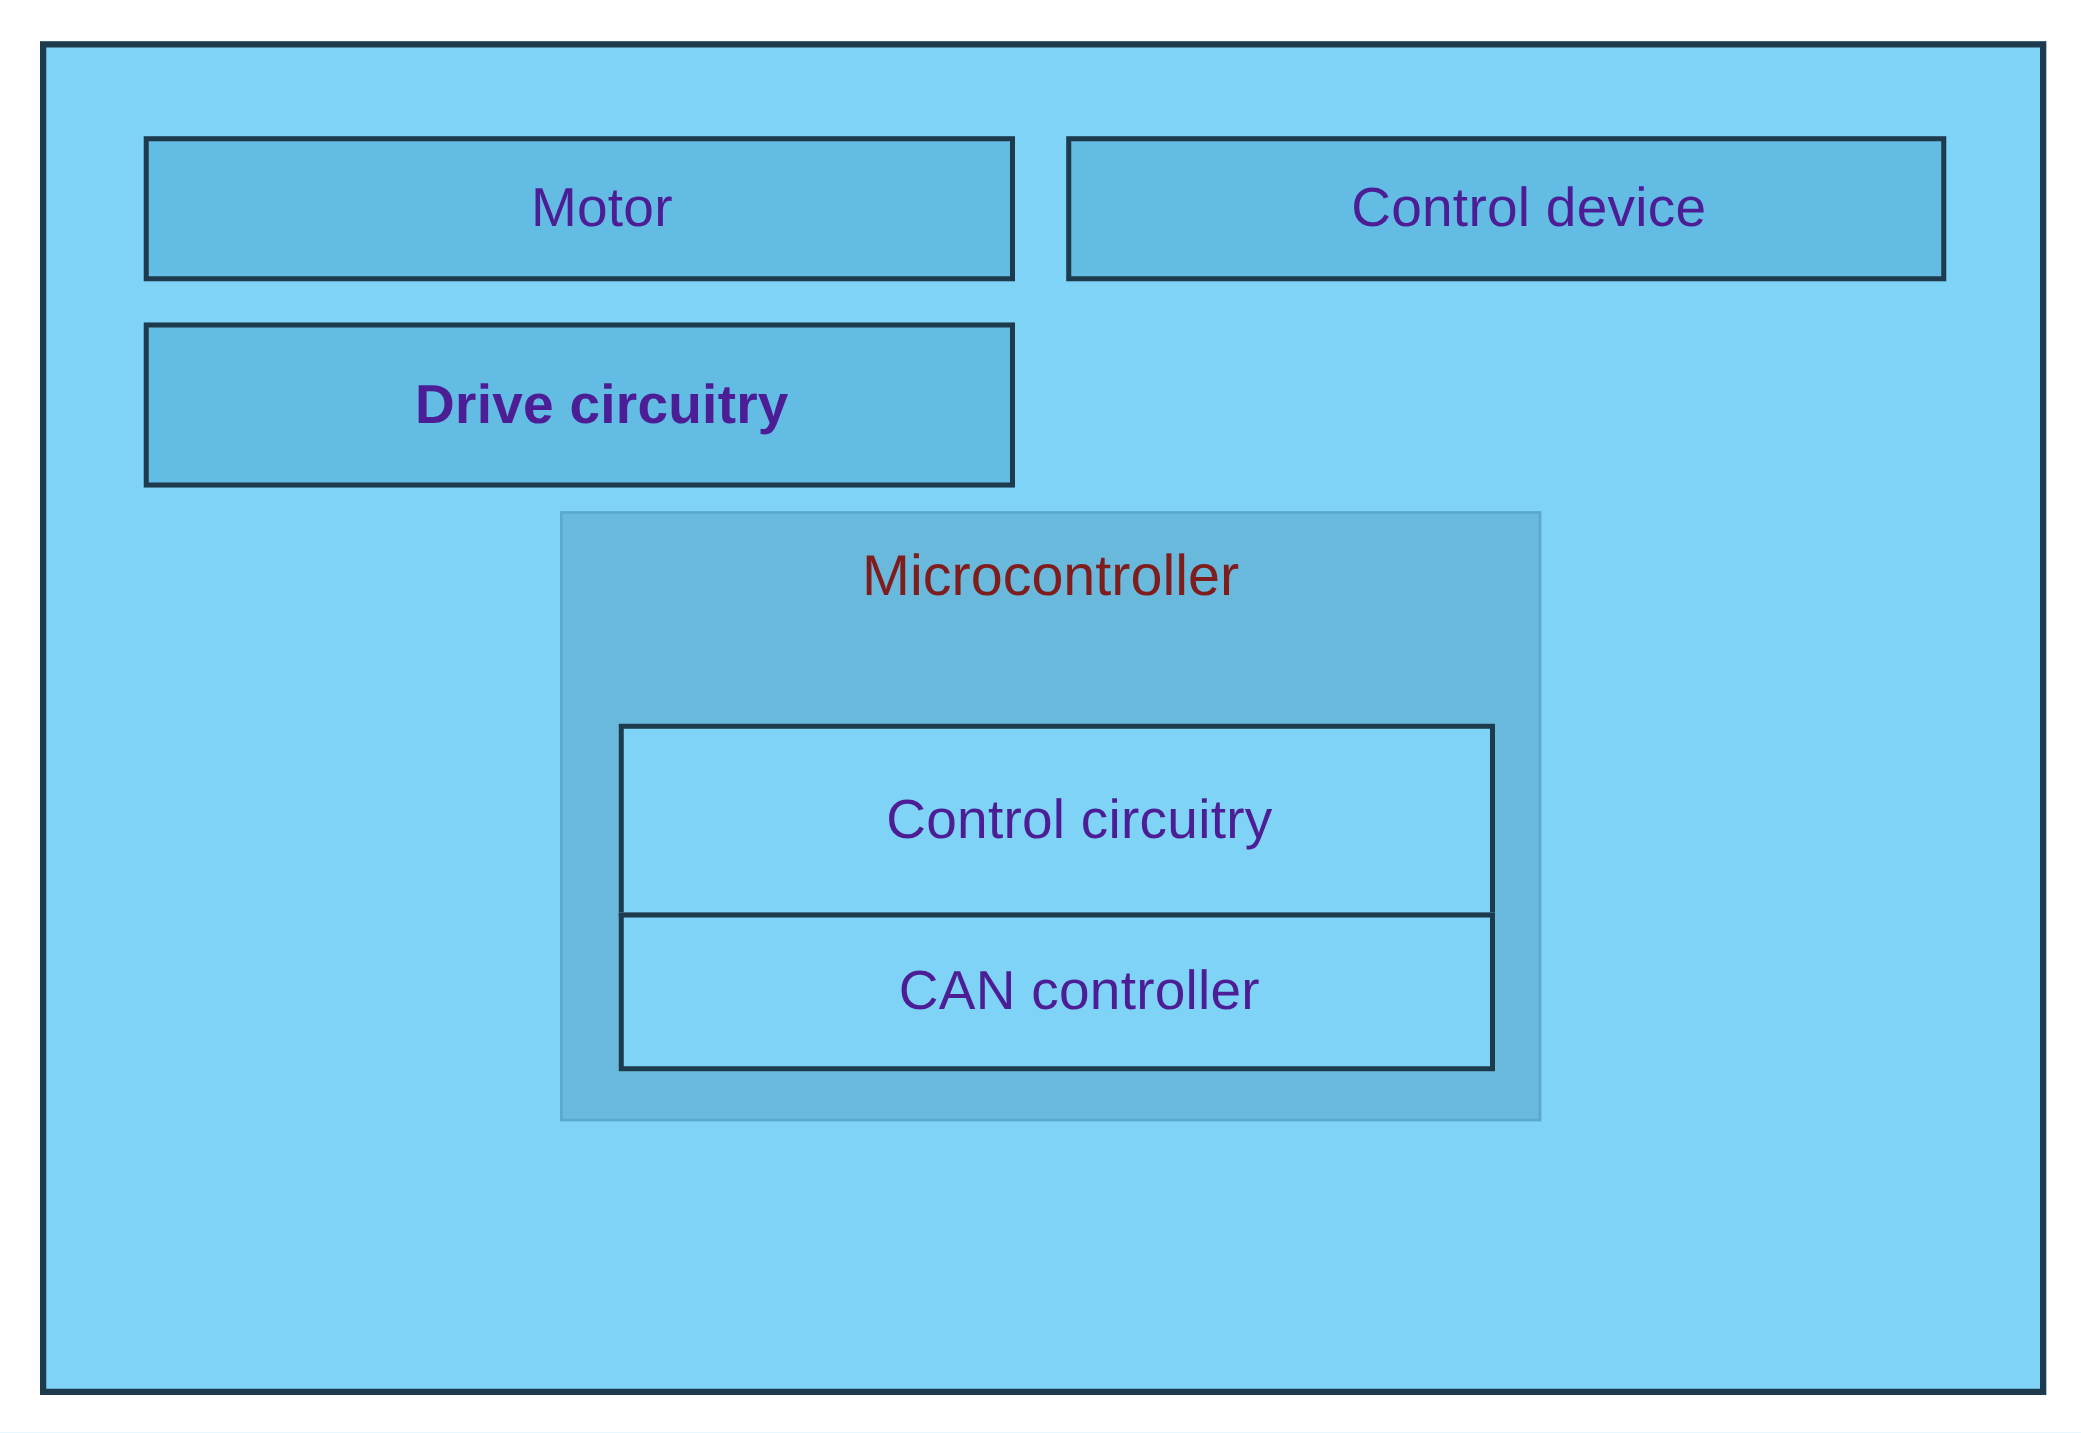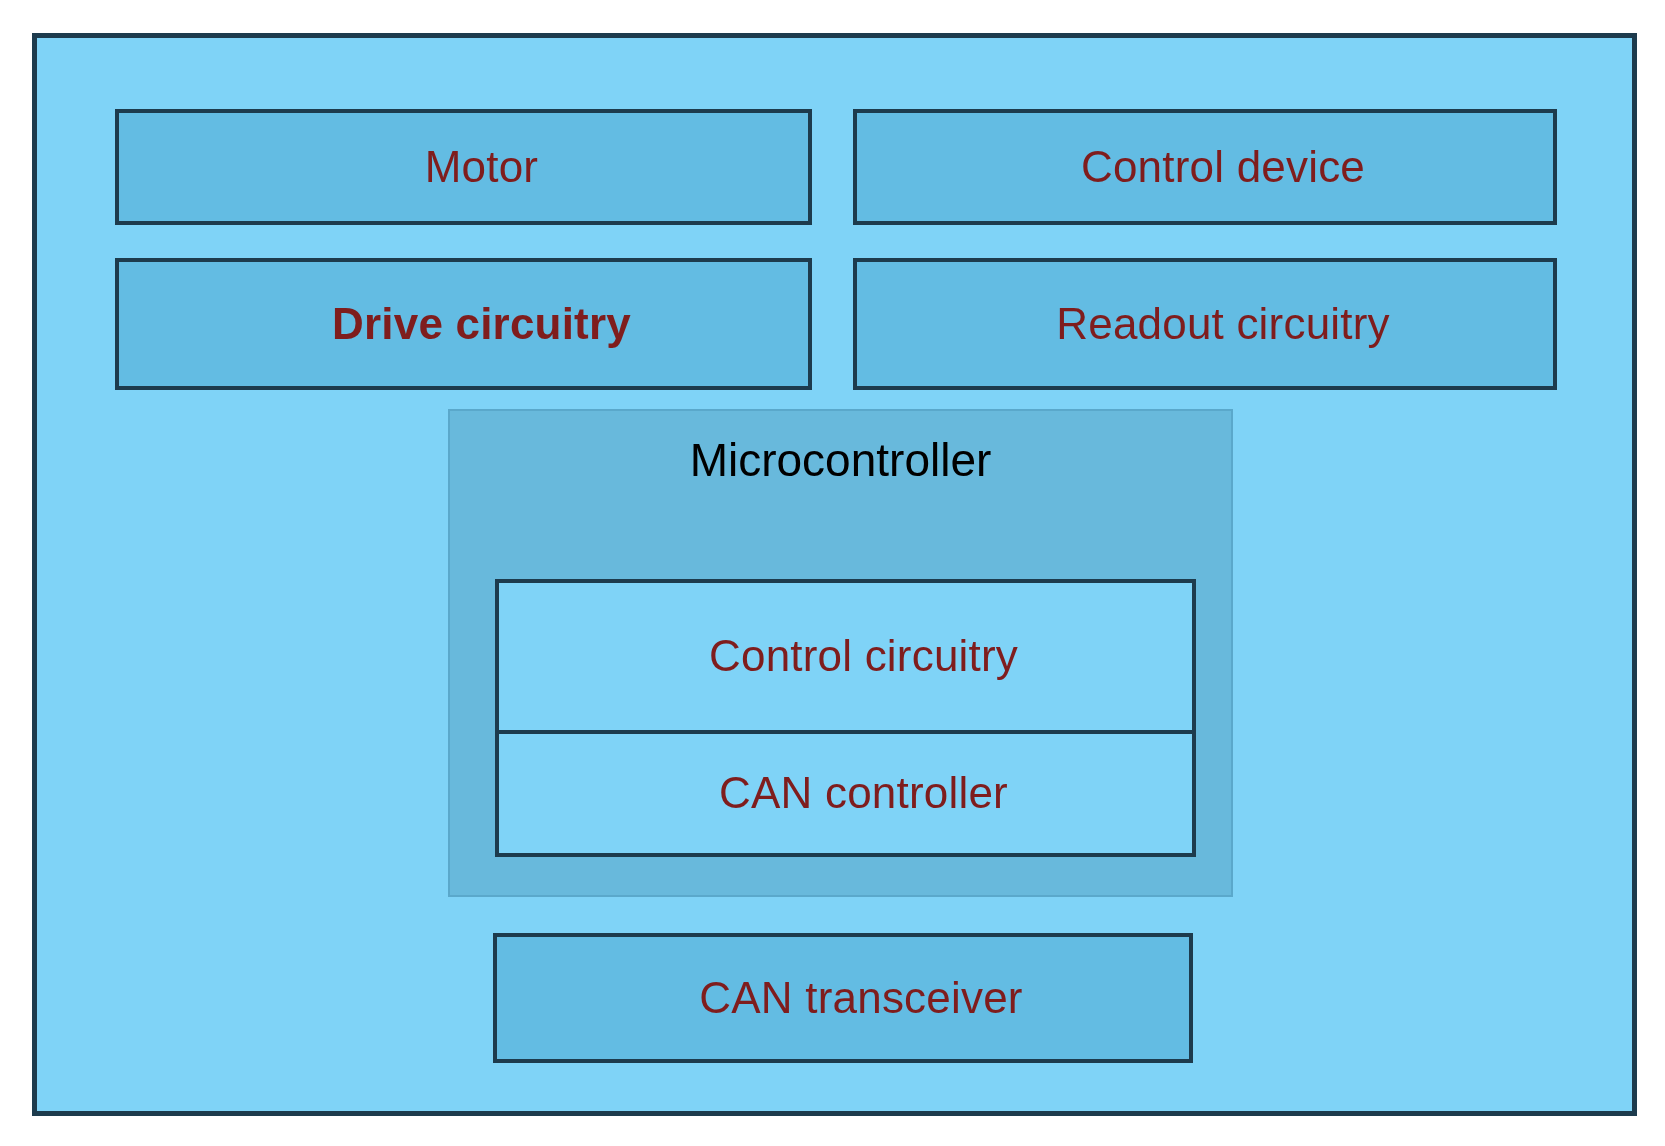--- a/index.html
+++ b/index.html
@@ -34,21 +34,21 @@
 
   
   .block {
     position: absolute;
     box-sizing: border-box;
     background: #63bce3;
     border: 4px solid #1d3b4d;
     display: flex;
     align-items: center;
     justify-content: center;
-    color: #7f1d1d;
+    color: #4c1d95;
     font-size: 44px;
     font-weight: 400;
     letter-spacing: 0.2px;
     line-height: 1.1;
     white-space: nowrap;
     user-select: none;
     padding-left: 36px;
   }
 
   
@@ -90,21 +90,21 @@
     box-sizing: border-box;
     background: #68b9dc;
     border: 2px solid #5aa8cb;
   }
   .mcu-title {
     position: absolute;
     left: 0;
     top: 24px;
     width: 100%;
     text-align: center;
-    color: #000000;
+    color: #7f1d1d;
     font-size: 46px;
     font-weight: 400;
     line-height: 1.1;
     white-space: nowrap;
     user-select: none;
   }
 
   
   .block-inner {
     background: #7fd3f7;
@@ -143,34 +143,28 @@
     </div>
 
     <div class="block block-feedback-device">
       <span>Control device</span>
     </div>
 
     <div class="block block-drive-circuitry">
       <span>Drive circuitry</span>
     </div>
 
-    <div class="block block-readout-circuitry">
-      <span>Readout circuitry</span>
-    </div>
 
     <div class="mcu-container">
       <div class="mcu-title">Microcontroller</div>
 
       <div class="block block-inner block-control-circuitry">
         <span>Control circuitry</span>
       </div>
 
       <div class="block block-inner block-can-controller">
         <span>CAN controller</span>
       </div>
     </div>
 
-    <div class="block block-can-transceiver">
-      <span>CAN transceiver</span>
-    </div>
 
   </div>
 </div>
 
 </body></html>

